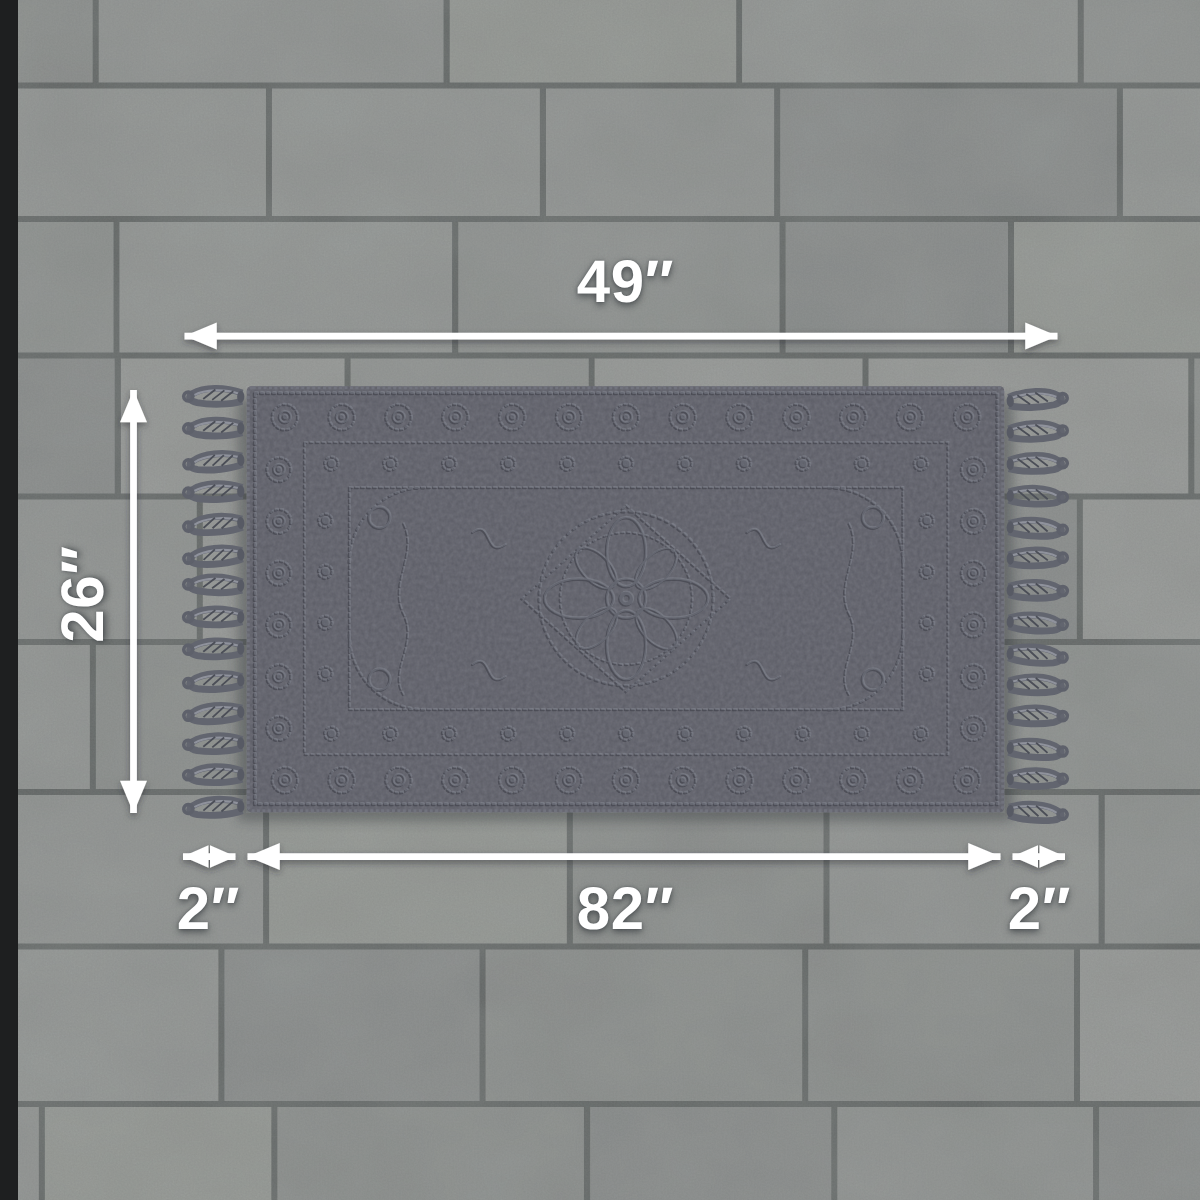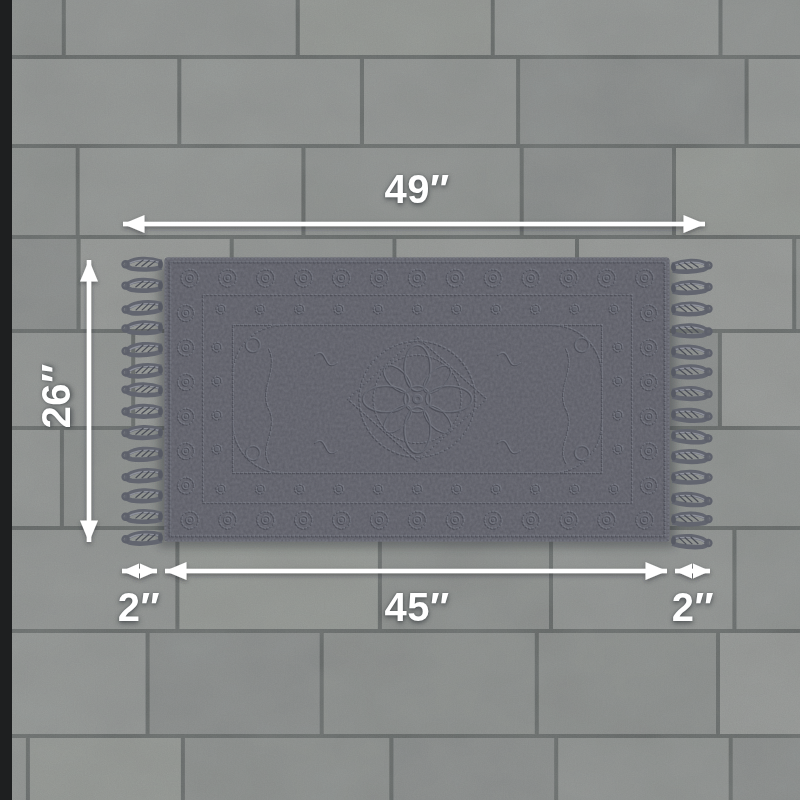--- a/index.html
+++ b/index.html
@@ -415,15 +415,15 @@
       <line x1="77" y1="260" x2="77" y2="542" marker-start="url(#arrow)" marker-end="url(#arrow)"></line>
       <line x1="110" y1="571" x2="145" y2="571" marker-start="url(#arrowS)" marker-end="url(#arrowS)"></line>
       <line x1="153" y1="571" x2="655" y2="571" marker-start="url(#arrow)" marker-end="url(#arrow)"></line>
       <line x1="663" y1="571" x2="698" y2="571" marker-start="url(#arrowS)" marker-end="url(#arrowS)"></line>
     </g>
   </svg>
 
   <div class="dim-label" style="left:405px;top:189px">49″</div>
   <div class="dim-label rot" style="left:44px;top:396px">26″</div>
   <div class="dim-label" style="left:127px;top:607px">2″</div>
-  <div class="dim-label" style="left:405px;top:607px">45″</div>
+  <div class="dim-label" style="left:405px;top:607px">82″</div>
   <div class="dim-label" style="left:681px;top:607px">2″</div>
 </div>
 
 </body></html>

